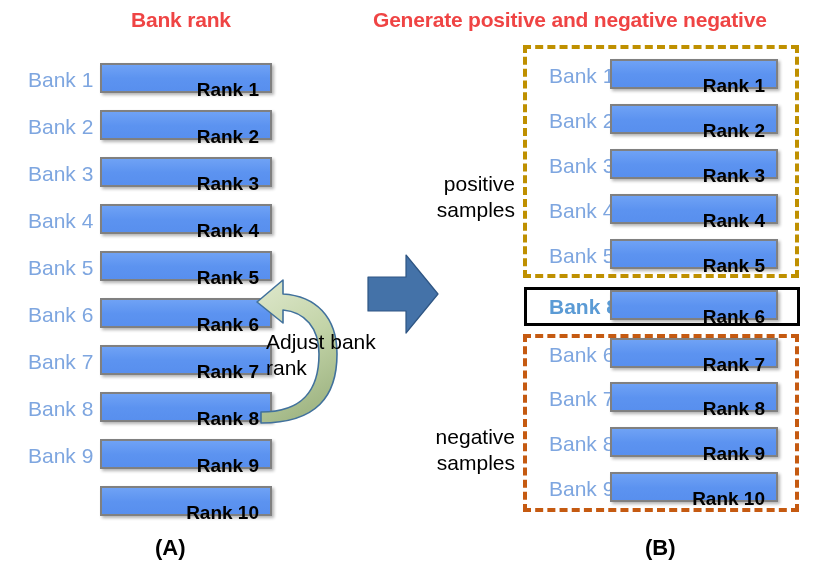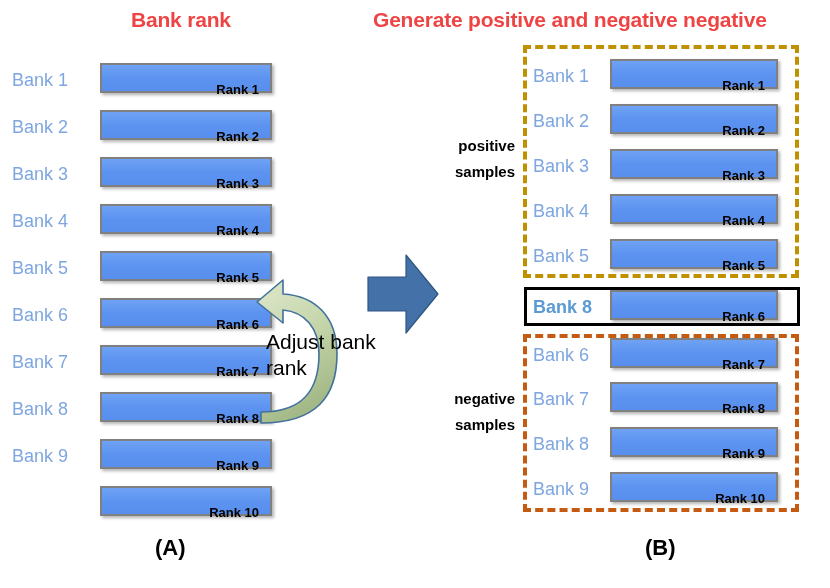--- a/index.html
+++ b/index.html
@@ -38,44 +38,44 @@
   #caption-a { left: 155px; top: 535px; }
   #caption-b { left: 645px; top: 535px; }
 
   
   .rank-row {
     position: absolute;
     height: 34px;
   }
   .bank-label {
     position: absolute;
-    left: 0;
+    left: 16px;
     top: 3px;
-    font-size: 18px;
+    font-size: 21px;
     color: #7EA6E0;
     white-space: nowrap;
     line-height: 28px;
   }
   .bank-label.emphasis {
     color: #5B9BD5;
     font-weight: bold;
   }
   .rank-bar {
     position: absolute;
     height: 30px;
     background: linear-gradient(180deg, #6FA2F5 0%, #5C93F0 52%, #588FEE 100%);
     border: 2px solid #808080;
     box-sizing: border-box;
     box-shadow: 2px 2px 3px rgba(0,0,0,0.30);
     display: flex;
     align-items: center;
     justify-content: flex-end;
   }
   .rank-text {
-    font-size: 13px;
+    font-size: 19px;
     font-weight: bold;
     color: #000000;
     padding-right: 11px;
     white-space: nowrap;
     margin-top: 23px;
   }
 
   
   #panel-a .rank-row { left: 12px; width: 270px; }
   #panel-a .rank-bar { left: 88px; width: 172px; }
@@ -99,26 +99,27 @@
     background: #ffffff;
   }
   #box-negative {
     left: 523px; top: 334px; width: 276px; height: 178px;
     border: 4px dashed #C55A11;
   }
 
   
   .group-label {
     position: absolute;
-    font-size: 15px;
-    font-weight: bold;
+    font-size: 21px;
+    font-weight: normal;
     color: #000000;
     text-align: right;
     line-height: 26px;
     white-space: nowrap;
+    margin-top: 38px;
   }
   #label-positive { left: 395px; top: 133px; width: 120px; }
   #label-negative { left: 395px; top: 386px; width: 120px; }
 
   
   #adjust-label {
     position: absolute;
     left: 266px;
     top: 329px;
     width: 140px;

